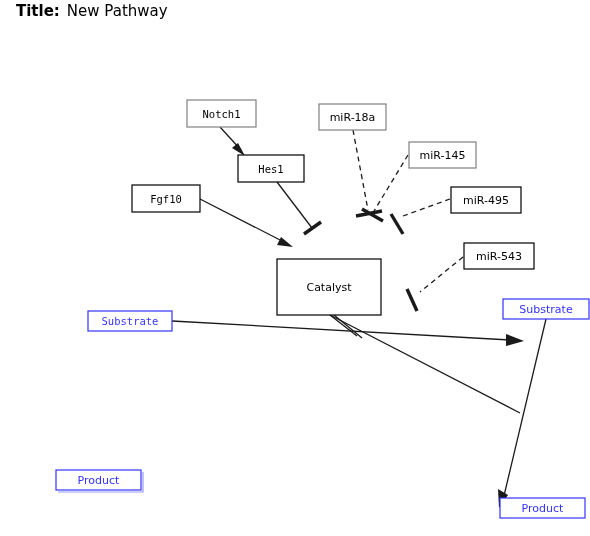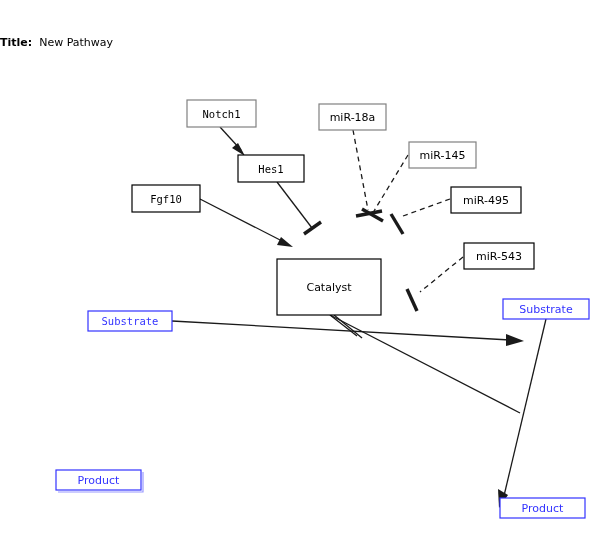--- a/index.html
+++ b/index.html
@@ -10,28 +10,27 @@
   body {
     width: 590px;
     height: 536px;
     position: relative;
     overflow: hidden;
     font-family: "DejaVu Sans", sans-serif;
     -webkit-font-smoothing: antialiased;
   }
   #pathway-header {
     position: absolute;
-    left: 0px;
+    left: 16px;
     top: 4px;
     width: 400px;
     font-family: "DejaVu Sans", sans-serif;
-    font-size: 11px;
+    font-size: 15px;
     color: #000000;
     line-height: 15px;
-    margin-top: 31px;
   }
   .hdr-row {
     display: block;
     white-space: nowrap;
   }
   .hdr-label {
     font-weight: bold;
     display: inline-block;
   }
   .hdr-value {

